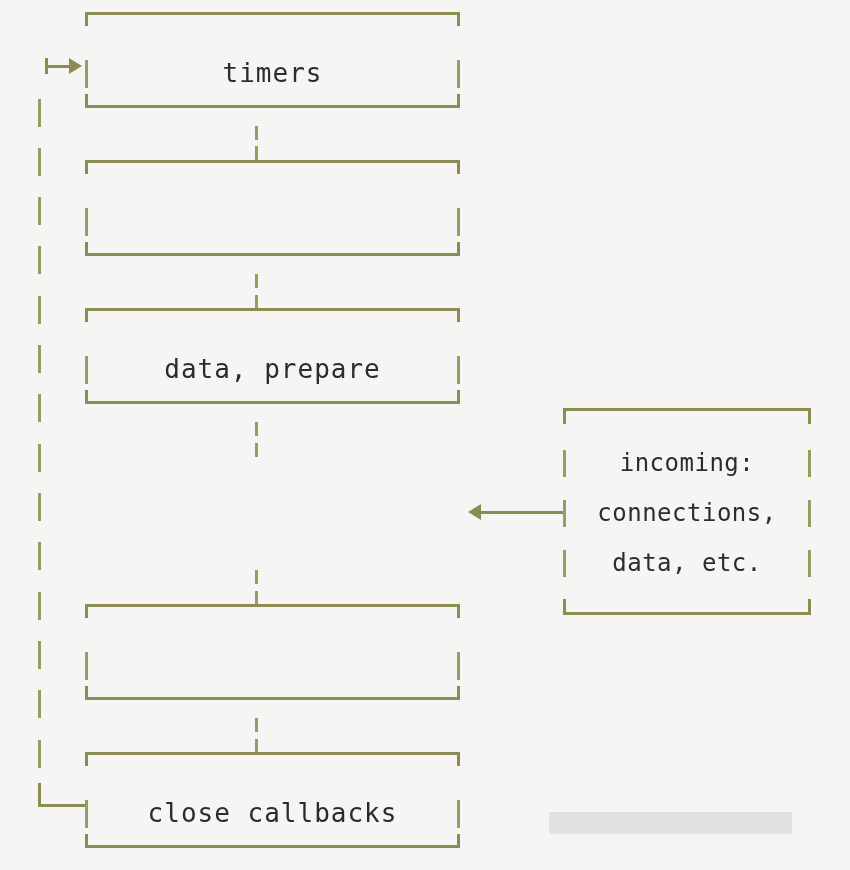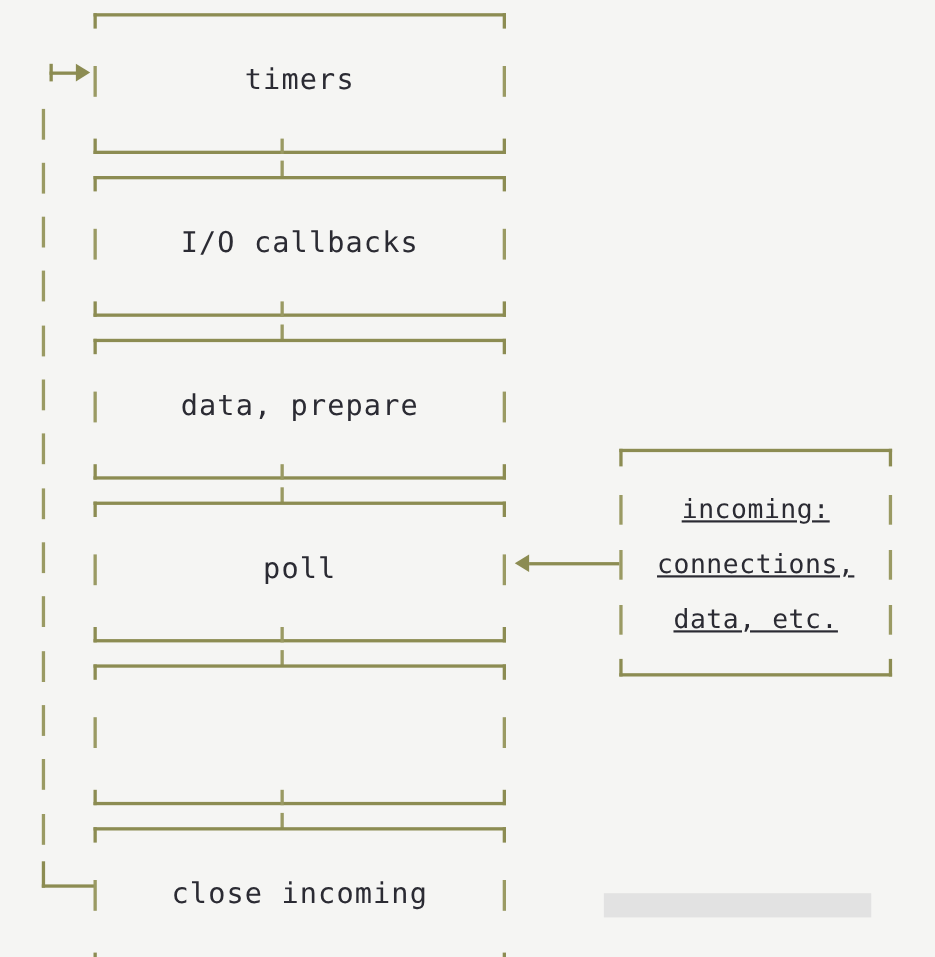--- a/index.html
+++ b/index.html
@@ -45,21 +45,21 @@
     width: 3px;
     height: 14px;
     background: #9a9a63;
   }
 
   
   .phase-box {
     position: absolute;
     left: 85px;
     width: 375px;
-    height: 128px;
+    height: 96px;
   }
   .phase-box .corner-top,
   .phase-box .corner-bottom {
     position: absolute;
     left: 0;
     width: 375px;
     height: 14px;
     box-sizing: border-box;
   }
   .phase-box .corner-top {
@@ -133,21 +133,20 @@
   #incoming-box .inc-text {
     position: absolute;
     left: 18px;
     right: 18px;
     text-align: center;
     font-size: 24px;
     line-height: 34px;
     letter-spacing: 0.5px;
     color: #2b2b33;
     white-space: pre;
-    text-decoration: underline;
   }
 
   
   .arrow-right {
     position: absolute;
     width: 0; height: 0;
     border-top: 8px solid transparent;
     border-bottom: 8px solid transparent;
     border-left: 13px solid #8c8c52;
   }
@@ -221,60 +220,52 @@
     <div class="phase-label">timers</div>
     <div class="corner-bottom"></div>
   </div>
   <div class="tick" style="left:255px; top:126px;"></div>
   <div class="tick" style="left:255px; top:146px;"></div>
 
   <div class="phase-box" style="top:160px;">
     <div class="corner-top"></div>
     <div class="side-left"></div>
     <div class="side-right"></div>
-    <div class="phase-label">I/O callbacks</div>
     <div class="corner-bottom"></div>
   </div>
   <div class="tick" style="left:255px; top:274px;"></div>
   <div class="tick" style="left:255px; top:295px;"></div>
 
   <div class="phase-box" style="top:308px;">
     <div class="corner-top"></div>
     <div class="side-left"></div>
     <div class="side-right"></div>
     <div class="phase-label">data, prepare</div>
     <div class="corner-bottom"></div>
   </div>
   <div class="tick" style="left:255px; top:422px;"></div>
   <div class="tick" style="left:255px; top:443px;"></div>
 
-  <div class="phase-box" style="top:456px;">
-    <div class="corner-top"></div>
-    <div class="side-left"></div>
-    <div class="side-right"></div>
-    <div class="phase-label">poll</div>
-    <div class="corner-bottom"></div>
-  </div>
   <div class="tick" style="left:255px; top:570px;"></div>
   <div class="tick" style="left:255px; top:591px;"></div>
 
   <div class="phase-box" style="top:604px;">
     <div class="corner-top"></div>
     <div class="side-left"></div>
     <div class="side-right"></div>
     <div class="corner-bottom"></div>
   </div>
   <div class="tick" style="left:255px; top:718px;"></div>
   <div class="tick" style="left:255px; top:739px;"></div>
 
   <div class="phase-box" style="top:752px;">
     <div class="corner-top"></div>
     <div class="side-left"></div>
     <div class="side-right"></div>
-    <div class="phase-label">close incoming</div>
+    <div class="phase-label">close callbacks</div>
     <div class="corner-bottom"></div>
   </div>
 
   <div id="incoming-box">
     <div class="corner-top"></div>
     <div class="inc-pipe" style="left:0;   top:42px;"></div>
     <div class="inc-pipe" style="right:0;  top:42px;"></div>
     <div class="inc-pipe" style="left:0;   top:92px;"></div>
     <div class="inc-pipe" style="right:0;  top:92px;"></div>
     <div class="inc-pipe" style="left:0;   top:142px;"></div>

